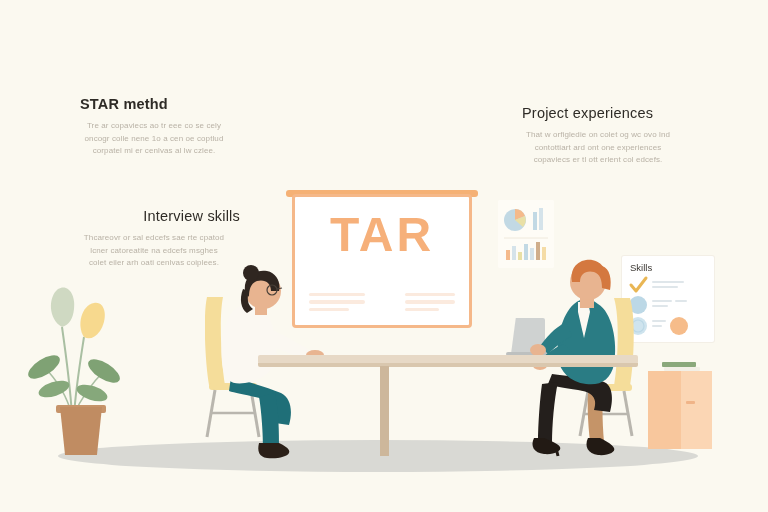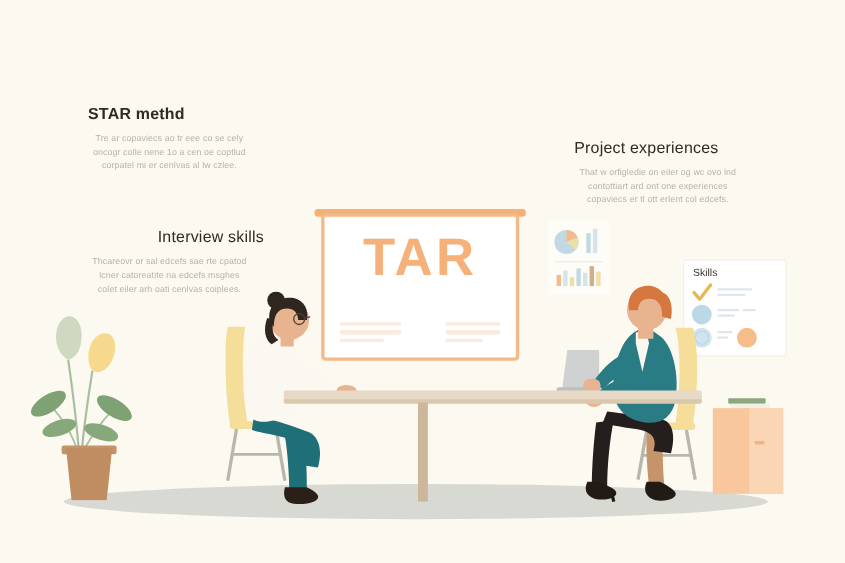--- a/index.html
+++ b/index.html
@@ -20,21 +20,21 @@
   .tb-body{
     font-size:8px;line-height:12.5px;color:#b9b2a6;
     text-align:center;filter:blur(.55px);letter-spacing:.1px;
     margin:0;
   }
   #tb-star{left:68px;top:96px;width:172px;}
   #tb-star .tb-head{text-align:left;padding-left:12px;font-weight:bold;}
   #tb-interview{left:68px;top:208px;width:172px;}
   #tb-interview .tb-head{text-align:right;padding-left:2px;}
   #tb-project{left:508px;top:105px;width:180px;}
-  #tb-project .tb-head{text-align:left;padding-left:14px;margin-top:22px;}
+  #tb-project .tb-head{text-align:left;padding-left:14px;}
 
   
   #floor{
     position:absolute;left:58px;top:440px;width:640px;height:32px;
     background:#d9d9d4;border-radius:50%;
   }
 
   
   #whiteboard{
     position:absolute;left:292px;top:194px;width:180px;height:134px;
@@ -60,21 +60,21 @@
   .wb-lines.right i:nth-child(1){width:50px;}
   .wb-lines.right i:nth-child(2){width:50px;}
   .wb-lines.right i:nth-child(3){width:34px;}
 
   
   #chart-card{
     position:absolute;left:498px;top:200px;width:56px;height:68px;
     background:#fffdf8;border-radius:2px;opacity:.85;
   }
   #skills-card{
-    position:absolute;left:622px;top:237px;width:92px;height:86px;
+    position:absolute;left:622px;top:256px;width:92px;height:86px;
     background:#ffffff;border-radius:2px;
     box-shadow:0 0 0 1px #f3efe6;
   }
   #skills-title{
     position:absolute;left:8px;top:6px;font-size:9.5px;color:#3a3631;
     filter:blur(.4px);font-weight:400;
   }
 
   
   #table-top{
@@ -156,21 +156,21 @@
 
   <div class="textblock" id="tb-interview">
     <div class="tb-head">Interview skills</div>
     <p class="tb-body">Thcareovr or sal edcefs sae rte cpatod</p>
     <p class="tb-body">lcner catoreatite na edcefs msghes</p>
     <p class="tb-body">colet eiler arh oati cenlvas coiplees.</p>
   </div>
 
   <div class="textblock" id="tb-project">
     <div class="tb-head">Project experiences</div>
-    <p class="tb-body">That w orfigledie on eiler og wc ovo lnd</p>
+    <p class="tb-body">That w orfigledie on colet og wc ovo lnd</p>
     <p class="tb-body">contottiart ard ont one experiences</p>
     <p class="tb-body">copaviecs er tl ott erlent col edcefs.</p>
   </div>
 
   <div id="chart-card">
     <svg width="56" height="68" viewBox="0 0 56 68">
       <circle cx="17" cy="20" r="11" fill="#b9d4e3"></circle>
       <path d="M17 20 L17 9 A11 11 0 0 1 27 16 Z" fill="#f5b07a"></path>
       <path d="M17 20 L27 16 A11 11 0 0 1 25 27 Z" fill="#e6dc9a"></path>
       <rect x="35" y="12" width="4" height="18" fill="#b9d4e3"></rect>

